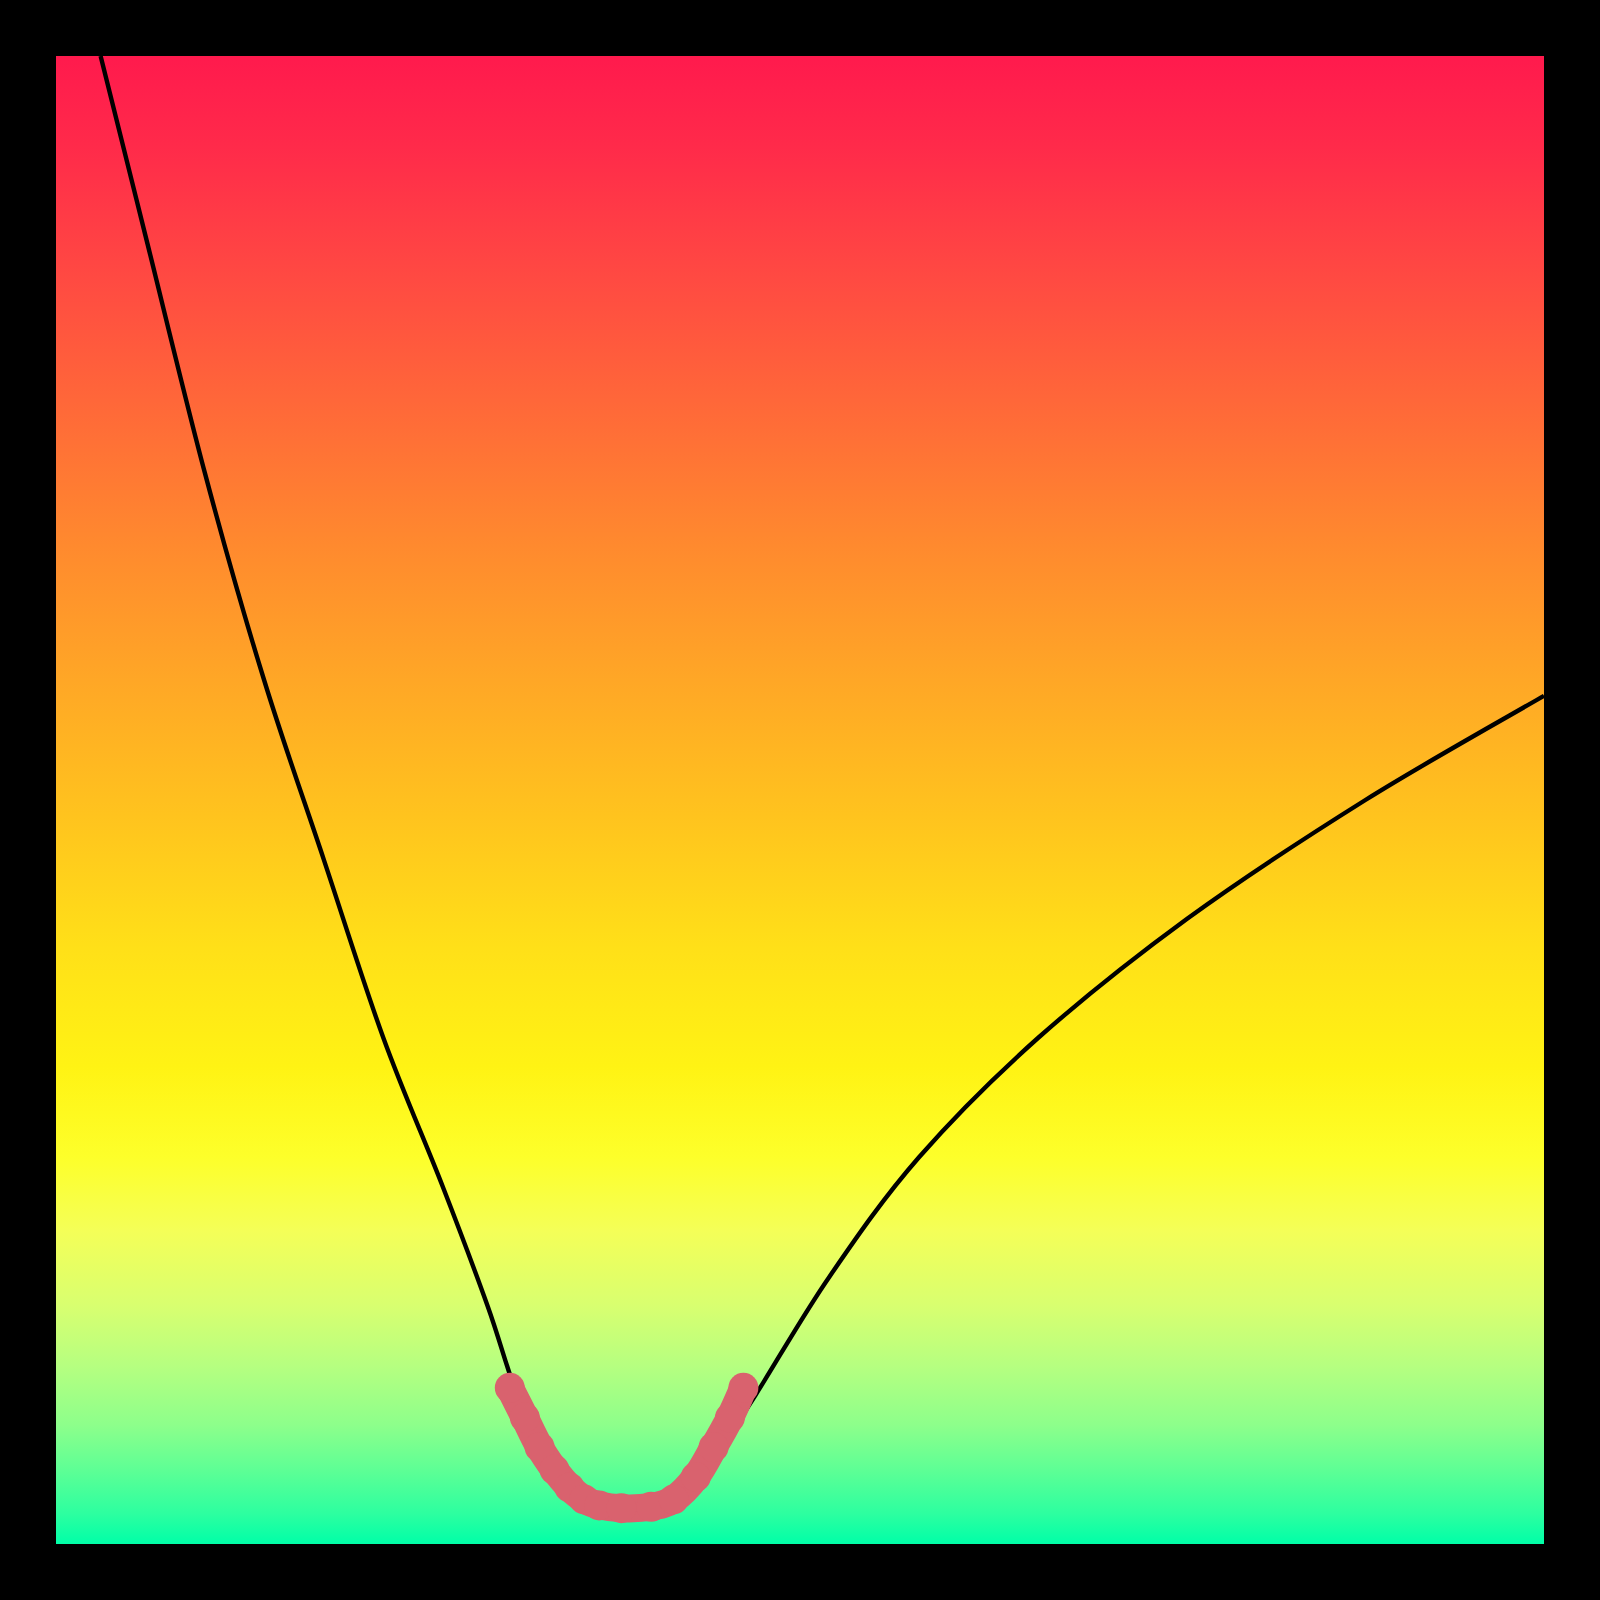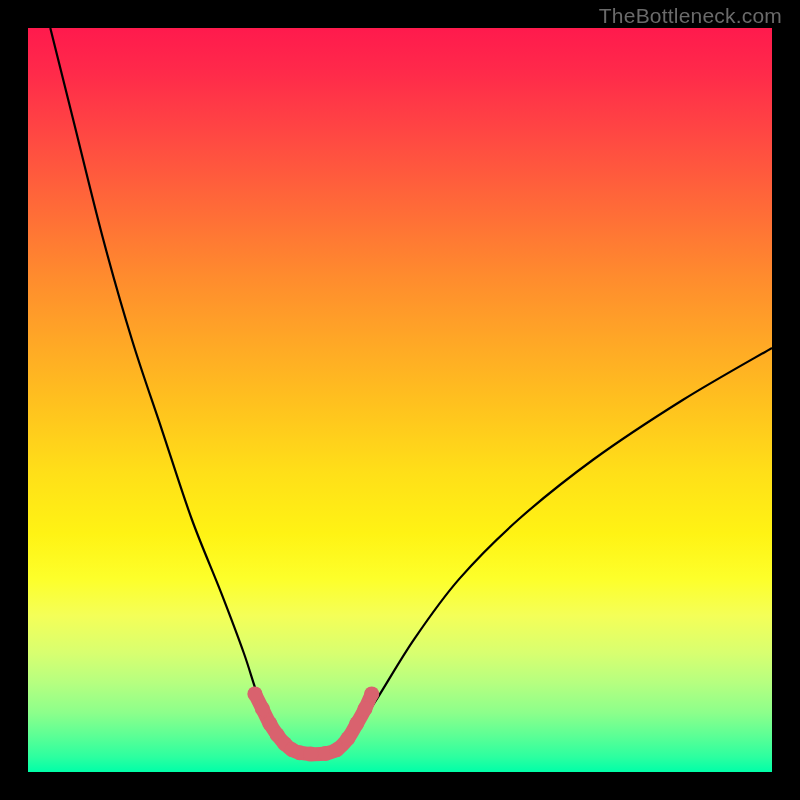--- a/index.html
+++ b/index.html
@@ -93,14 +93,13 @@
           <circle cx="297.6" cy="725.4" r="7.5" fill="#d9626e"></circle>
           <circle cx="308.8" cy="721.7" r="7.5" fill="#d9626e"></circle>
           <circle cx="319.9" cy="710.5" r="7.5" fill="#d9626e"></circle>
           <circle cx="328.8" cy="695.6" r="7.5" fill="#d9626e"></circle>
           <circle cx="337.0" cy="680.8" r="7.5" fill="#d9626e"></circle>
           <circle cx="343.7" cy="665.9" r="7.5" fill="#d9626e"></circle>
         </g>
     </svg>
   </div>
 
-  <div class="watermark">TheBottleneck.com</div>
 </div>
 
 </body></html>

